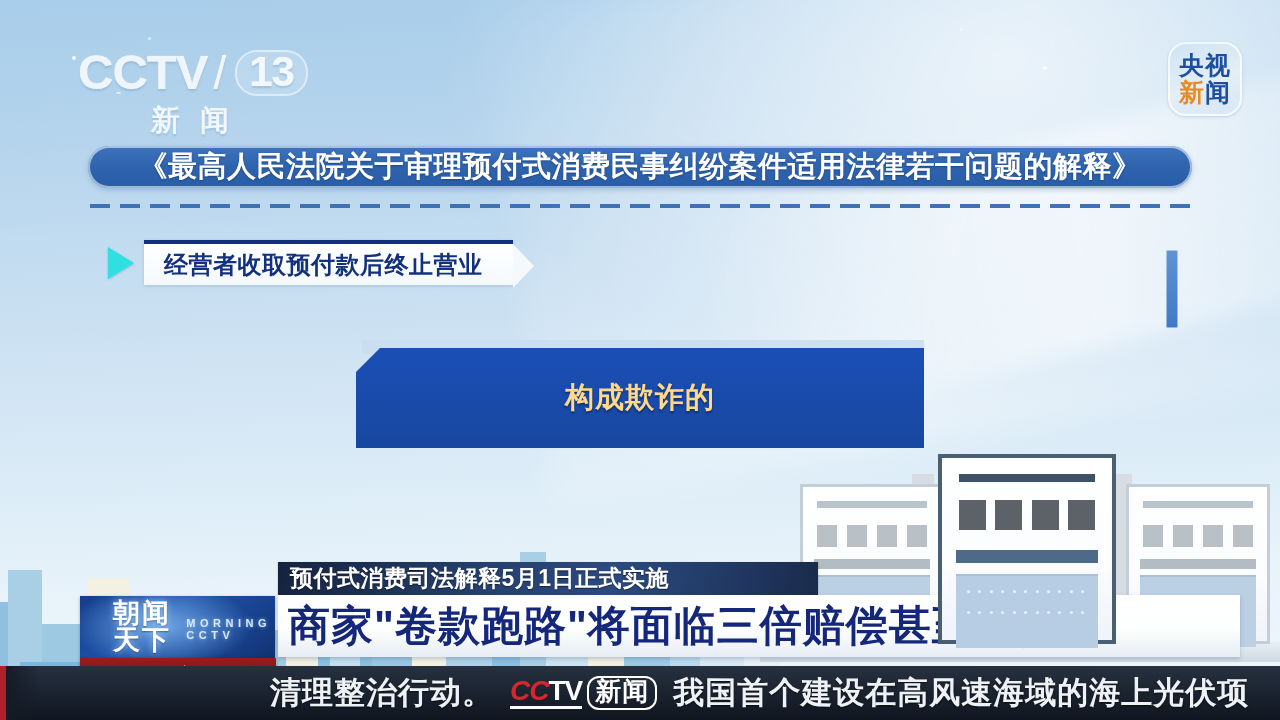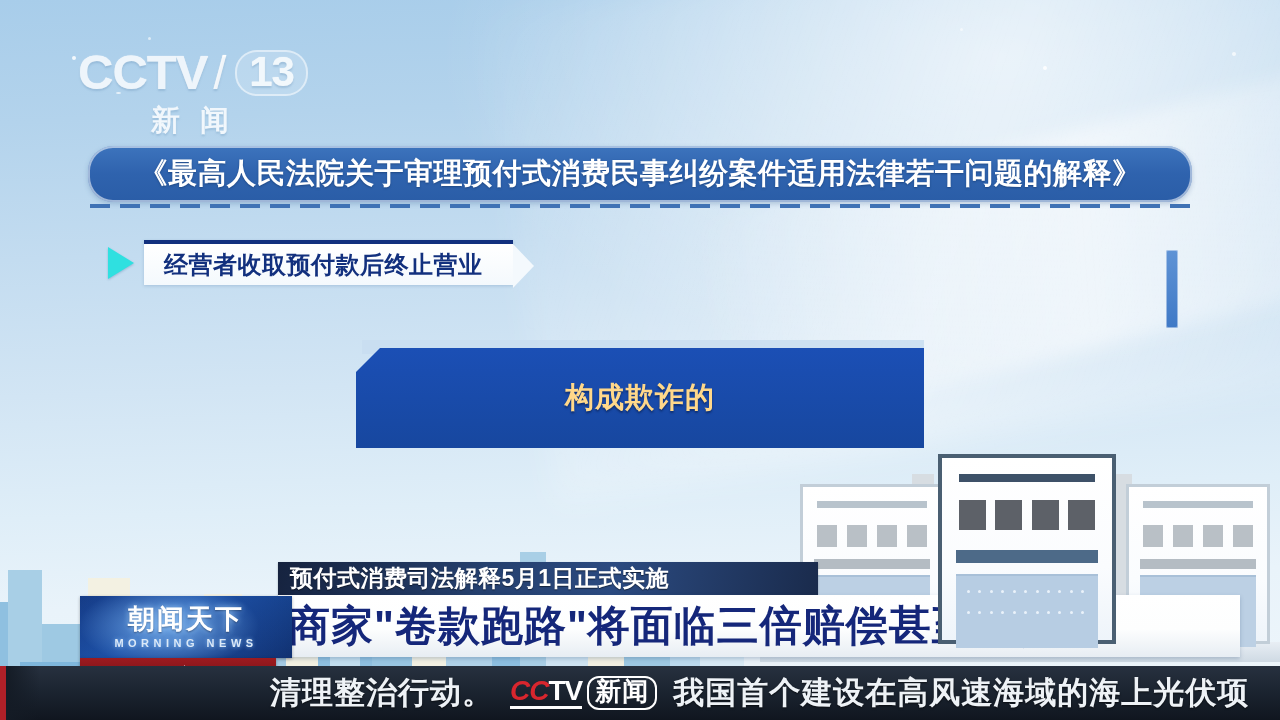--- a/index.html
+++ b/index.html
@@ -70,21 +70,21 @@
     display:flex; flex-direction:column; align-items:center; justify-content:center;
     gap:1px;
   }
   .nb-row { font-size:25px; font-weight:700; line-height:1.02; letter-spacing:1px; }
   .nb-blue { color:#1d4f9e; }
   .nb-mix  { display:flex; }
   .nb-orange { color:#e88a22; }
 
   
   .title-pill {
-    position:absolute; left:88px; top:146px; width:1104px; height:56px;
+    position:absolute; left:88px; top:146px; width:1104px; height:42px;
     background:linear-gradient(180deg,#3d74bd 0%,#2f63ae 48%,#2a5da7 100%);
     border-radius:25px;
     box-shadow:inset 0 0 0 2px rgba(255,255,255,.55), 0 2px 5px rgba(60,100,150,.28);
     display:flex; align-items:center; justify-content:center;
   }
   .title-pill span {
     font-size:29px; font-weight:700; color:#ffffff;
     letter-spacing:.5px;
     text-shadow:0 1px 2px rgba(20,55,105,.6);
     white-space:nowrap;
@@ -213,26 +213,27 @@
     background:linear-gradient(180deg,#ffffff 0%,#fdfefe 55%,#e7edf3 100%);
     display:flex; align-items:center; padding-left:10px;
     box-shadow:0 2px 4px rgba(40,70,110,.25);
   }
   .headline span {
     font-size:42px; font-weight:700; color:#15277a; letter-spacing:1px; white-space:nowrap;
   }
 
   
   .prog {
-    position:absolute; left:80px; top:596px; width:212px; height:62px;
+    position:absolute; left:80px; top:596px; width:195px; height:62px;
     background:
       radial-gradient(ellipse 150px 70px at 42% 48%, rgba(120,175,235,.9) 0%, rgba(30,70,150,.2) 60%, rgba(10,30,80,0) 100%),
       linear-gradient(145deg,#143a84 0%,#1d54ac 40%,#10306f 100%);
-    display:flex; flex-direction:column; align-items:center; justify-content:center;
+    display:flex; flex-direction:row; align-items:center; justify-content:center;
     box-shadow:0 1px 3px rgba(0,0,0,.3);
+    padding-left:33px;
   }
   .prog-cn {
     font-size:27px; font-weight:700; color:#fff; letter-spacing:2px; line-height:1;
     text-shadow:0 0 6px rgba(160,210,255,.9), 0 1px 2px rgba(0,20,60,.7);
   }
   .prog-en {
     margin-top:4px; font-size:11px; font-weight:700; color:#dbe9f8; letter-spacing:4.5px;
     text-shadow:0 0 4px rgba(140,195,250,.8);
   }
   .clock {
@@ -398,20 +399,27 @@
 
   <div class="cctv-logo">
     <div class="cctv-word">
       <span>CCTV</span>
       <span class="cctv-slash">/</span>
       <span class="cctv-13">13</span>
     </div>
     <div class="cctv-cn">新闻</div>
   </div>
 
+  <div class="news-badge">
+    <div class="nb-row nb-blue">央视</div>
+    <div class="nb-row nb-mix">
+      <span class="nb-orange">新</span>
+      <span class="nb-blue">闻</span>
+    </div>
+  </div>
 
   <div class="title-pill">
     <span>《最高人民法院关于审理预付式消费民事纠纷案件适用法律若干问题的解释》</span>
   </div>
   <div class="dash-rule"></div>
 
   <div class="row1">
     <div class="tri"></div>
     <div class="tag1">
       <span>经营者收取预付款后终止营业</span>
@@ -429,21 +437,21 @@
 
   <div class="kicker">
     <span>预付式消费司法解释5月1日正式实施</span>
   </div>
   <div class="headline">
     <span>商家"卷款跑路"将面临三倍赔偿甚至刑责</span>
   </div>
 
   <div class="prog">
     <div class="prog-cn">朝闻天下</div>
-    <div class="prog-en">MORNING NEWS</div>
+    <div class="prog-en">MORNING CCTV</div>
   </div>
   <div class="clock">
     <div class="clock-date">4月30日</div>
     <div class="clock-sep"></div>
     <div class="clock-time">08:45</div>
   </div>
 
   <div class="ticker">
     <div class="ticker-red"></div>
     <div class="ticker-fade-l"></div>

